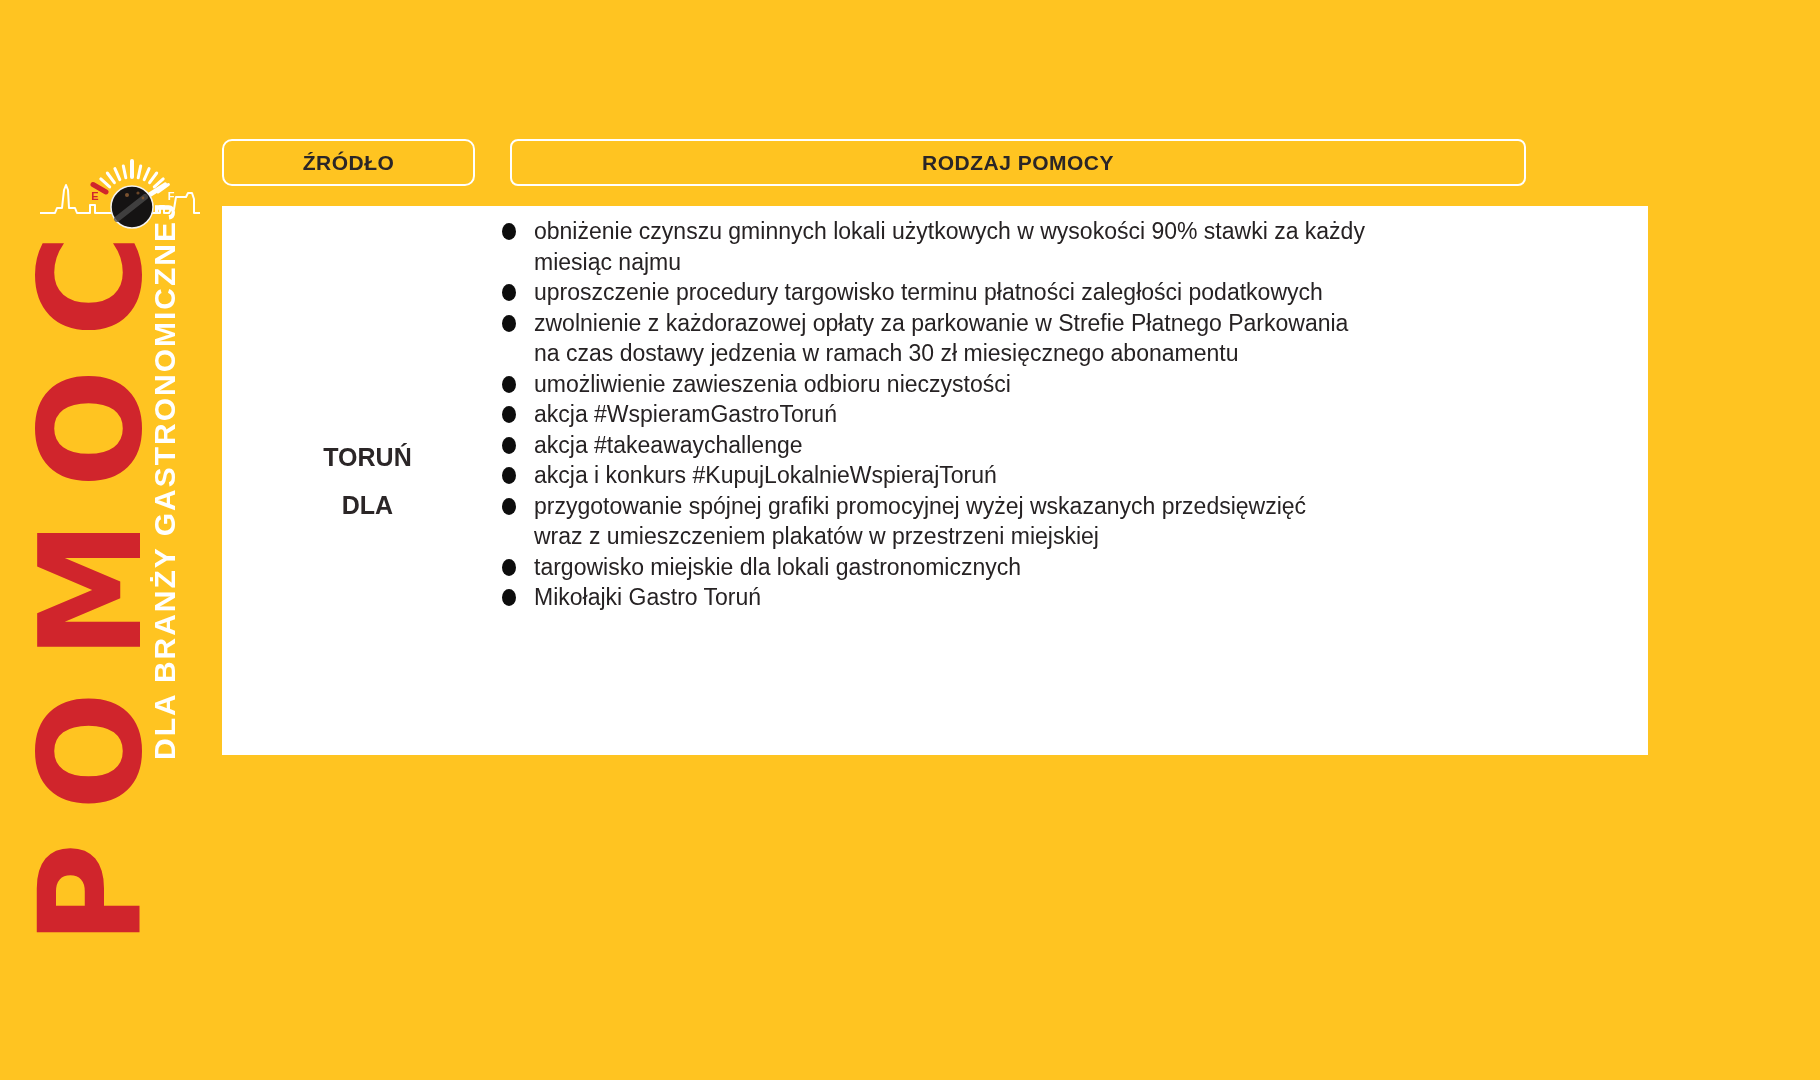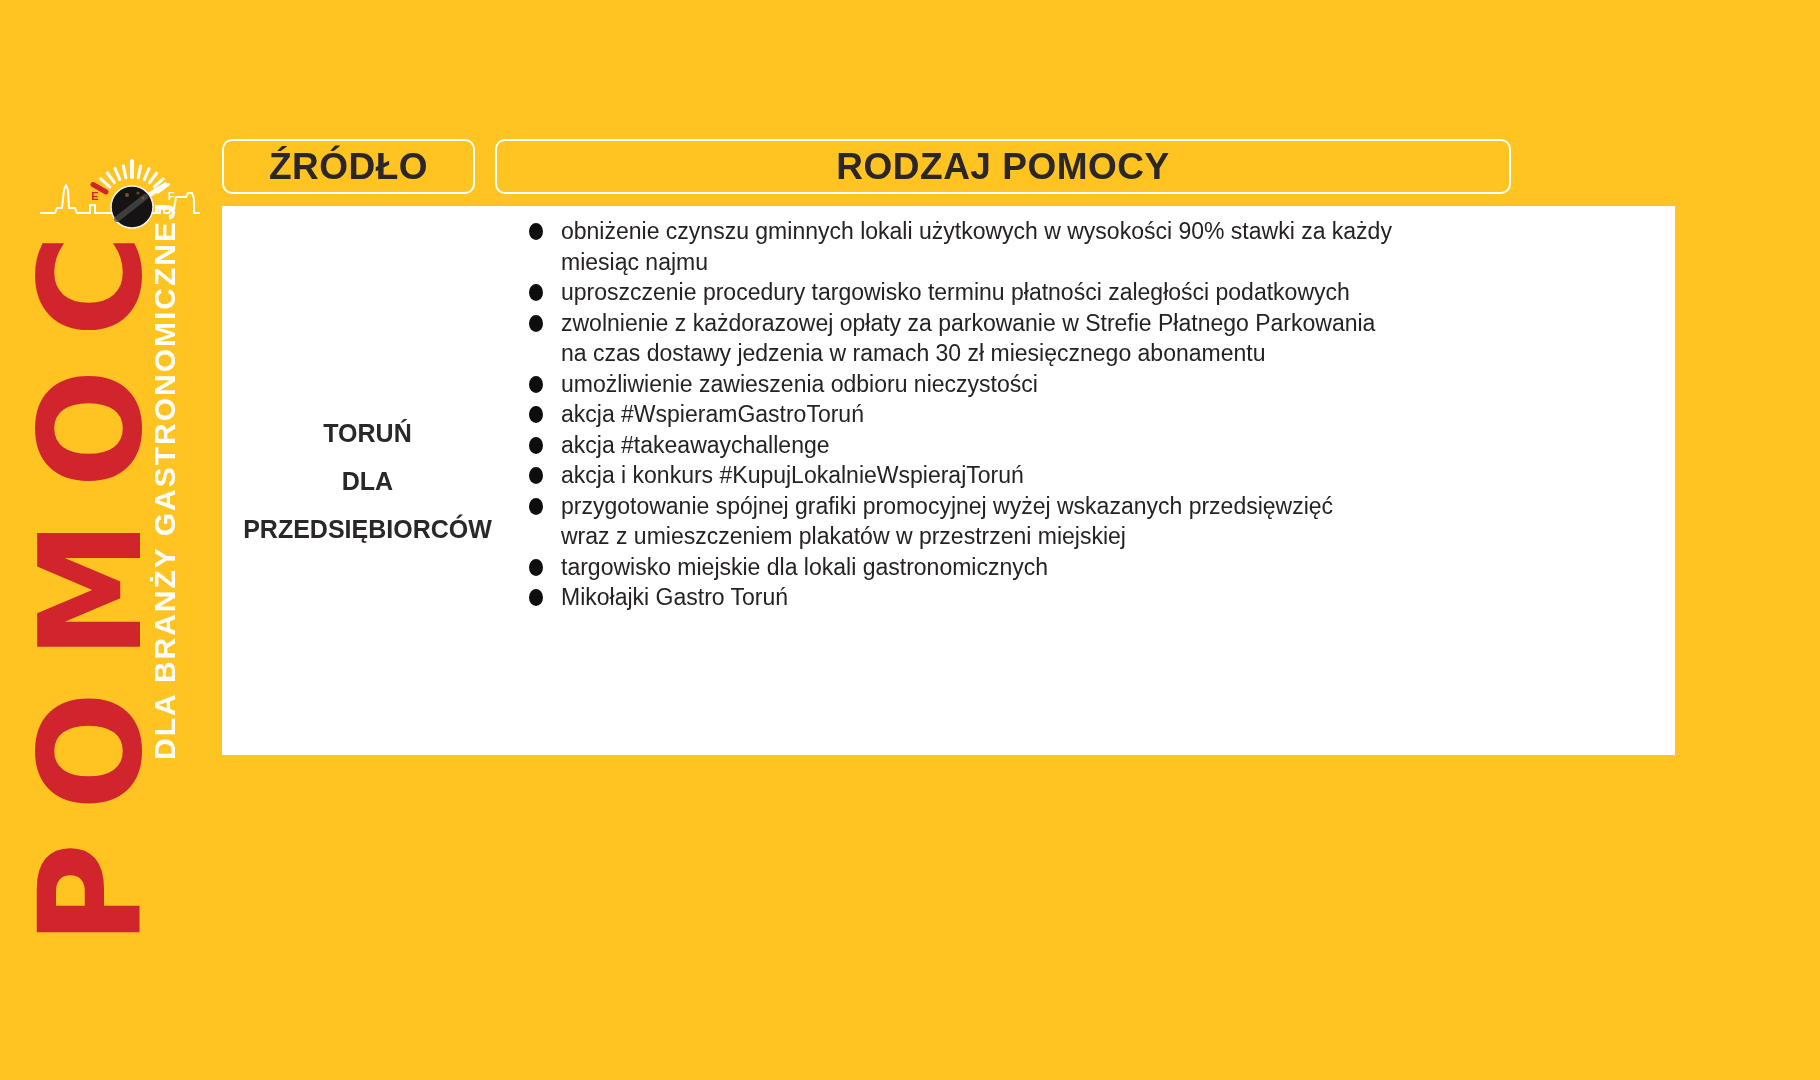--- a/index.html
+++ b/index.html
@@ -21,35 +21,35 @@
   }
   .tagline{
     position:absolute;left:150px;top:200px;height:560px;
     writing-mode:vertical-rl;transform:rotate(180deg);
     color:#ffffff;
     font-weight:700;font-size:30px;line-height:1;letter-spacing:2px;
     white-space:nowrap;
   }
   
   .hdr{
-    position:absolute;top:139px;height:55px;
+    position:absolute;top:139px;height:47px;
     border:2px solid #ffffff;border-radius:10px;
     box-sizing:border-box;
     display:flex;align-items:center;justify-content:center;
-    color:#2b2627;font-weight:700;font-size:37px;letter-spacing:0.5px;
+    color:#2b2627;font-weight:700;font-size:21px;letter-spacing:0.5px;
   }
   .hdr-source{left:222px;width:253px;}
-  .hdr-help{left:495px;width:1016px;}
+  .hdr-help{left:510px;width:1016px;border-radius:8px;}
   .cell{position:absolute;top:206px;height:549px;background:#ffffff;box-sizing:border-box;}
   .cell-source{
     left:222px;width:291px;
     display:flex;flex-direction:column;align-items:center;justify-content:center;
     color:#2b2627;font-weight:700;font-size:25px;line-height:32px;text-align:center;gap:16px;
   }
-  .cell-help{left:513px;width:1162px;padding:10px 38px 0 14px;}
+  .cell-help{left:486px;width:1162px;padding:10px 38px 0 14px;}
   ul.help-list{list-style:none;margin:0;padding:0;color:#262223;font-size:23px;line-height:30.5px;}
   ul.help-list li{position:relative;padding-left:34px;}
   ul.help-list .bullet{
     position:absolute;left:2px;top:7px;width:14px;height:17px;
     background:#0d0d0d;border-radius:50%;
   }
   ul.help-list .item-text{white-space:pre-line;}
 </style>
 </head>
 <body>
@@ -93,21 +93,20 @@
   <div class="hdr hdr-source">
     <span>ŹRÓDŁO</span>
   </div>
   <div class="hdr hdr-help">
     <span>RODZAJ POMOCY</span>
   </div>
 
   <div class="cell cell-source">
     <span>TORUŃ</span>
     <span>DLA</span>
-    <span>PRZEDSIĘBIORCÓW</span>
   </div>
 
   <div class="cell cell-help">
     <ul class="help-list">
 
         <li>
           <span class="bullet"></span>
           <span class="item-text">obniżenie czynszu gminnych lokali użytkowych w wysokości 90% stawki za każdy
 miesiąc najmu</span>
         </li>

